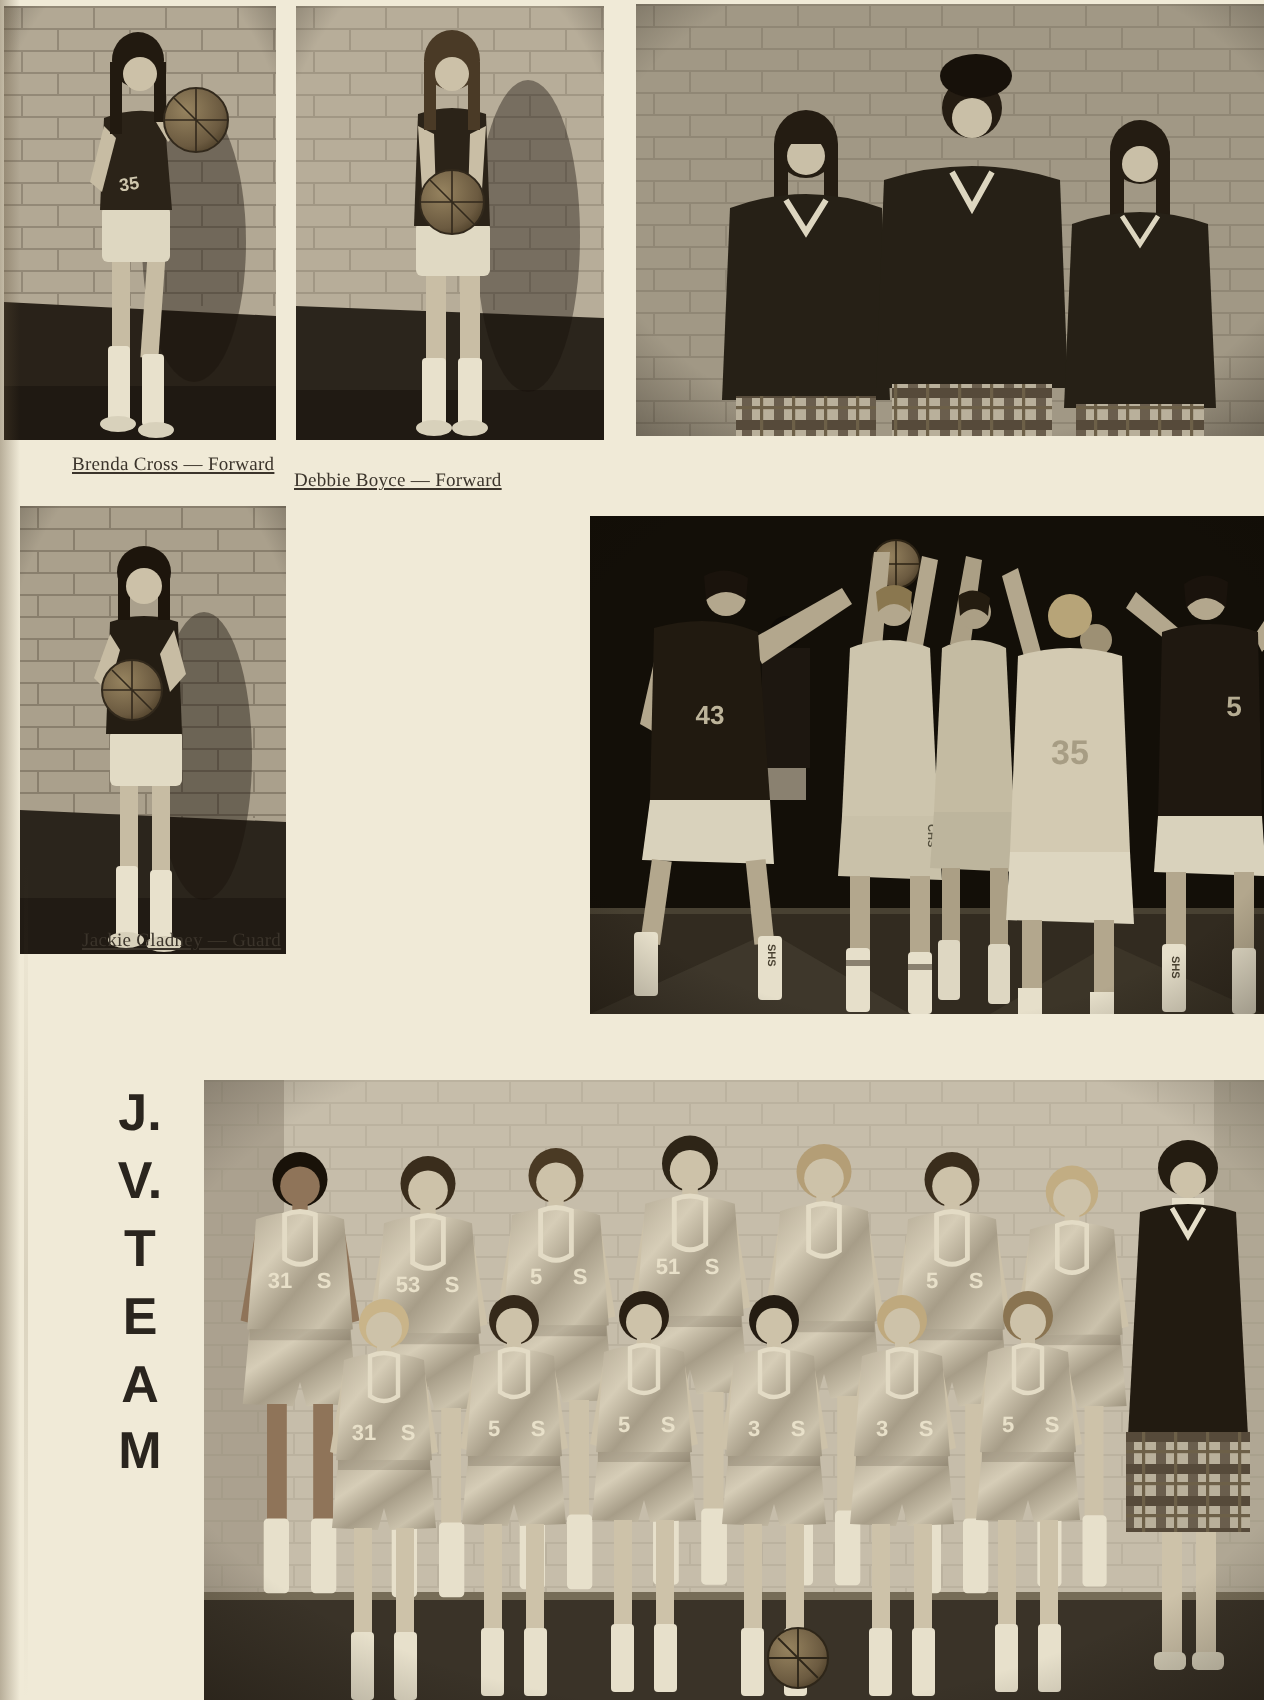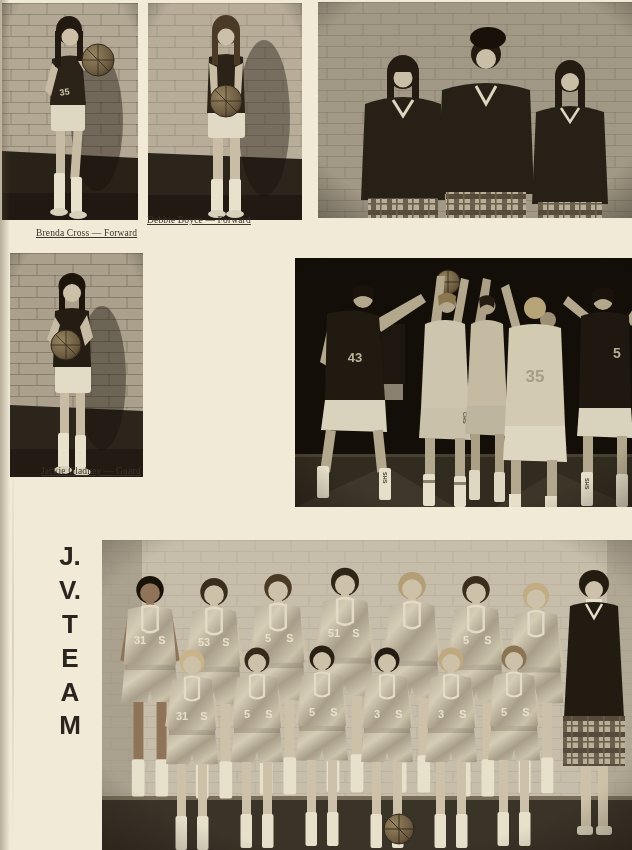--- a/index.html
+++ b/index.html
@@ -175,21 +175,21 @@
         <rect x="8" y="74" width="7" height="40" fill="#241c12"></rect>
         <circle cx="0" cy="80" r="9" fill="#c9bfa7"></circle>
         <path d="M-34,110 Q0,98 34,110 L38,202 L-38,202 Z" fill="#262016"></path>
         <path d="M-9,106 L0,120 L9,106" stroke="#ddd6c0" stroke-width="2.5" fill="none"></path>
         <rect x="-32" y="200" width="64" height="16" fill="url(#plaid)"></rect>
       </g>
     </svg>
   </figure>
 
   <div class="caption" style="left:36px;top:229px">Brenda Cross — Forward</div>
-  <div class="caption" style="left:147px;top:216px">Debbie Boyce — Forward</div>
+  <div class="caption" style="left:147px;top:237px">Debbie Boyce — Forward</div>
 
   <figure class="photo" style="left:10px;top:253px;width:133px;height:224px">
     <svg viewBox="0 0 133 224">
       <rect width="133" height="224" fill="#aaa08c"></rect>
       <rect width="133" height="156" fill="url(#brick)" opacity="0.9"></rect>
       <rect width="133" height="224" fill="url(#vig)"></rect>
       <polygon points="0,152 133,158 133,224 0,224" fill="#2b251c"></polygon>
       <rect y="196" width="133" height="28" fill="#211b14"></rect>
       <ellipse cx="92" cy="125" rx="24" ry="72" fill="#17100a" opacity="0.42"></ellipse>
       <g transform="translate(62,0)">

